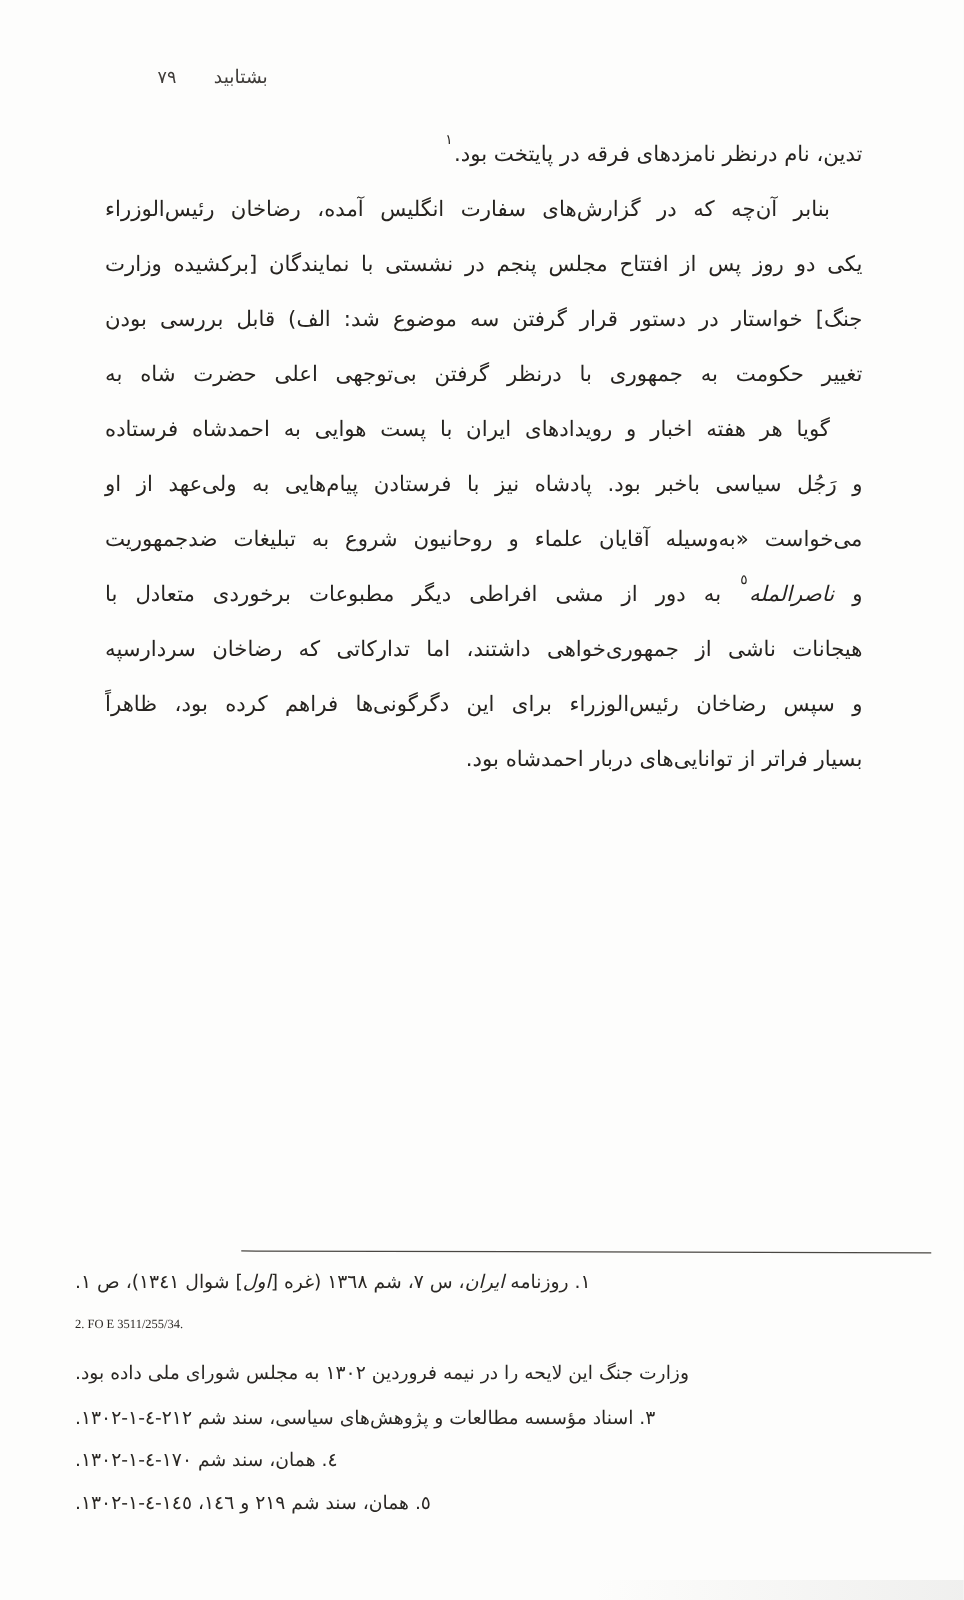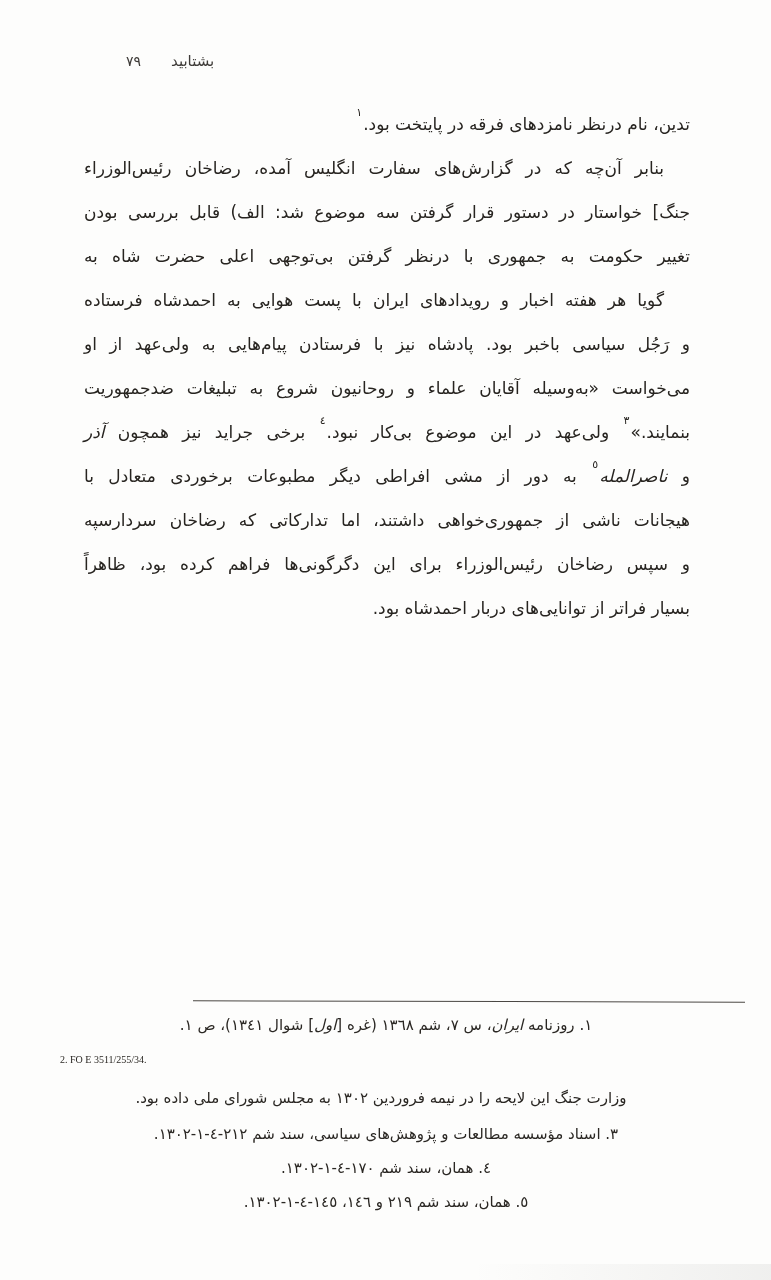--- a/index.html
+++ b/index.html
@@ -21,45 +21,45 @@
   .body-text .line.end{text-align-last:right;}
   .body-text .line.first{padding-right:26px;}
   sup{font-size:11px;line-height:0;position:relative;top:-7px;padding:0 1px;}
   em{font-style:italic;}
 
   
   .fn-rule{position:absolute;top:1001px;left:193px;width:552px;border-top:1.6px solid #4a4743;
     transform:rotate(0.15deg);}
   .footnotes{position:absolute;top:1008px;left:60px;width:652px;direction:rtl;
     font-size:15px;line-height:34px;color:#2a2723;}
-  .footnotes .line{text-align:center;}
+  .footnotes .line{text-align:left;}
   .footnotes .line.ltr{direction:ltr;text-align:left;font-family:"Liberation Serif",serif;
     font-size:10px;margin:1px 0 4px;}
   .footnotes .line.ind{margin-top:4px;padding-left:0;margin-right:10px;}
   .footnotes .line.fn3{margin-top:2px;}
 </style>
 </head>
 <body>
 
 <div class="page">
 
   <div class="header">
     <span class="running-title">بشتابید</span>
     <span class="page-number">٧٩</span>
   </div>
 
   <div class="body-text">
       <div class="line end"><span>تدین، نام درنظر نامزدهای فرقه در پایتخت بود.</span><sup>١</sup></div>
       <div class="line first"><span>بنابر آن‌چه که در گزارش‌های سفارت انگلیس آمده، رضاخان رئیس‌الوزراء</span></div>
+      <div class="line"><span>یکی دو روز پس از افتتاح مجلس پنجم در نشستی با نمایندگان [برکشیده وزارت</span></div>
       <div class="line"><span>جنگ] خواستار در دستور قرار گرفتن سه موضوع شد: الف) قابل بررسی بودن</span></div>
       <div class="line"><span>تغییر حکومت به جمهوری با درنظر گرفتن بی‌توجهی اعلی حضرت شاه به</span></div>
       <div class="line first"><span>گویا هر هفته اخبار و رویدادهای ایران با پست هوایی به احمدشاه فرستاده</span></div>
       <div class="line"><span>و رَجُل سیاسی باخبر بود. پادشاه نیز با فرستادن پیام‌هایی به ولی‌عهد از او</span></div>
       <div class="line"><span>می‌خواست «به‌وسیله آقایان علماء و روحانیون شروع به تبلیغات ضدجمهوریت</span></div>
-      <div class="line"><span>بنمایند.»</span><sup>٣</sup><span> ولی‌عهد در این موضوع بی‌کار نبود.</span><sup>٤</sup><span> برخی جراید نیز همچون </span><em>آذر</em></div>
       <div class="line"><span>و </span><em>ناصرالمله</em><sup>٥</sup><span> به دور از مشی افراطی دیگر مطبوعات برخوردی متعادل با</span></div>
       <div class="line"><span>هیجانات ناشی از جمهوری‌خواهی داشتند، اما تدارکاتی که رضاخان سردارسپه</span></div>
       <div class="line"><span>و سپس رضاخان رئیس‌الوزراء برای این دگرگونی‌ها فراهم کرده بود، ظاهراً</span></div>
       <div class="line end"><span>بسیار فراتر از توانایی‌های دربار احمدشاه بود.</span></div>
     </div>
 
   <div class="fn-rule"></div>
 
   <div class="footnotes">
       <div class="line"><span>١. روزنامه </span><em>ایران</em><span>، س ٧، شم ١٣٦٨ (غره [</span><em>اول</em><span>] شوال ١٣٤١)، ص ١.</span></div>

